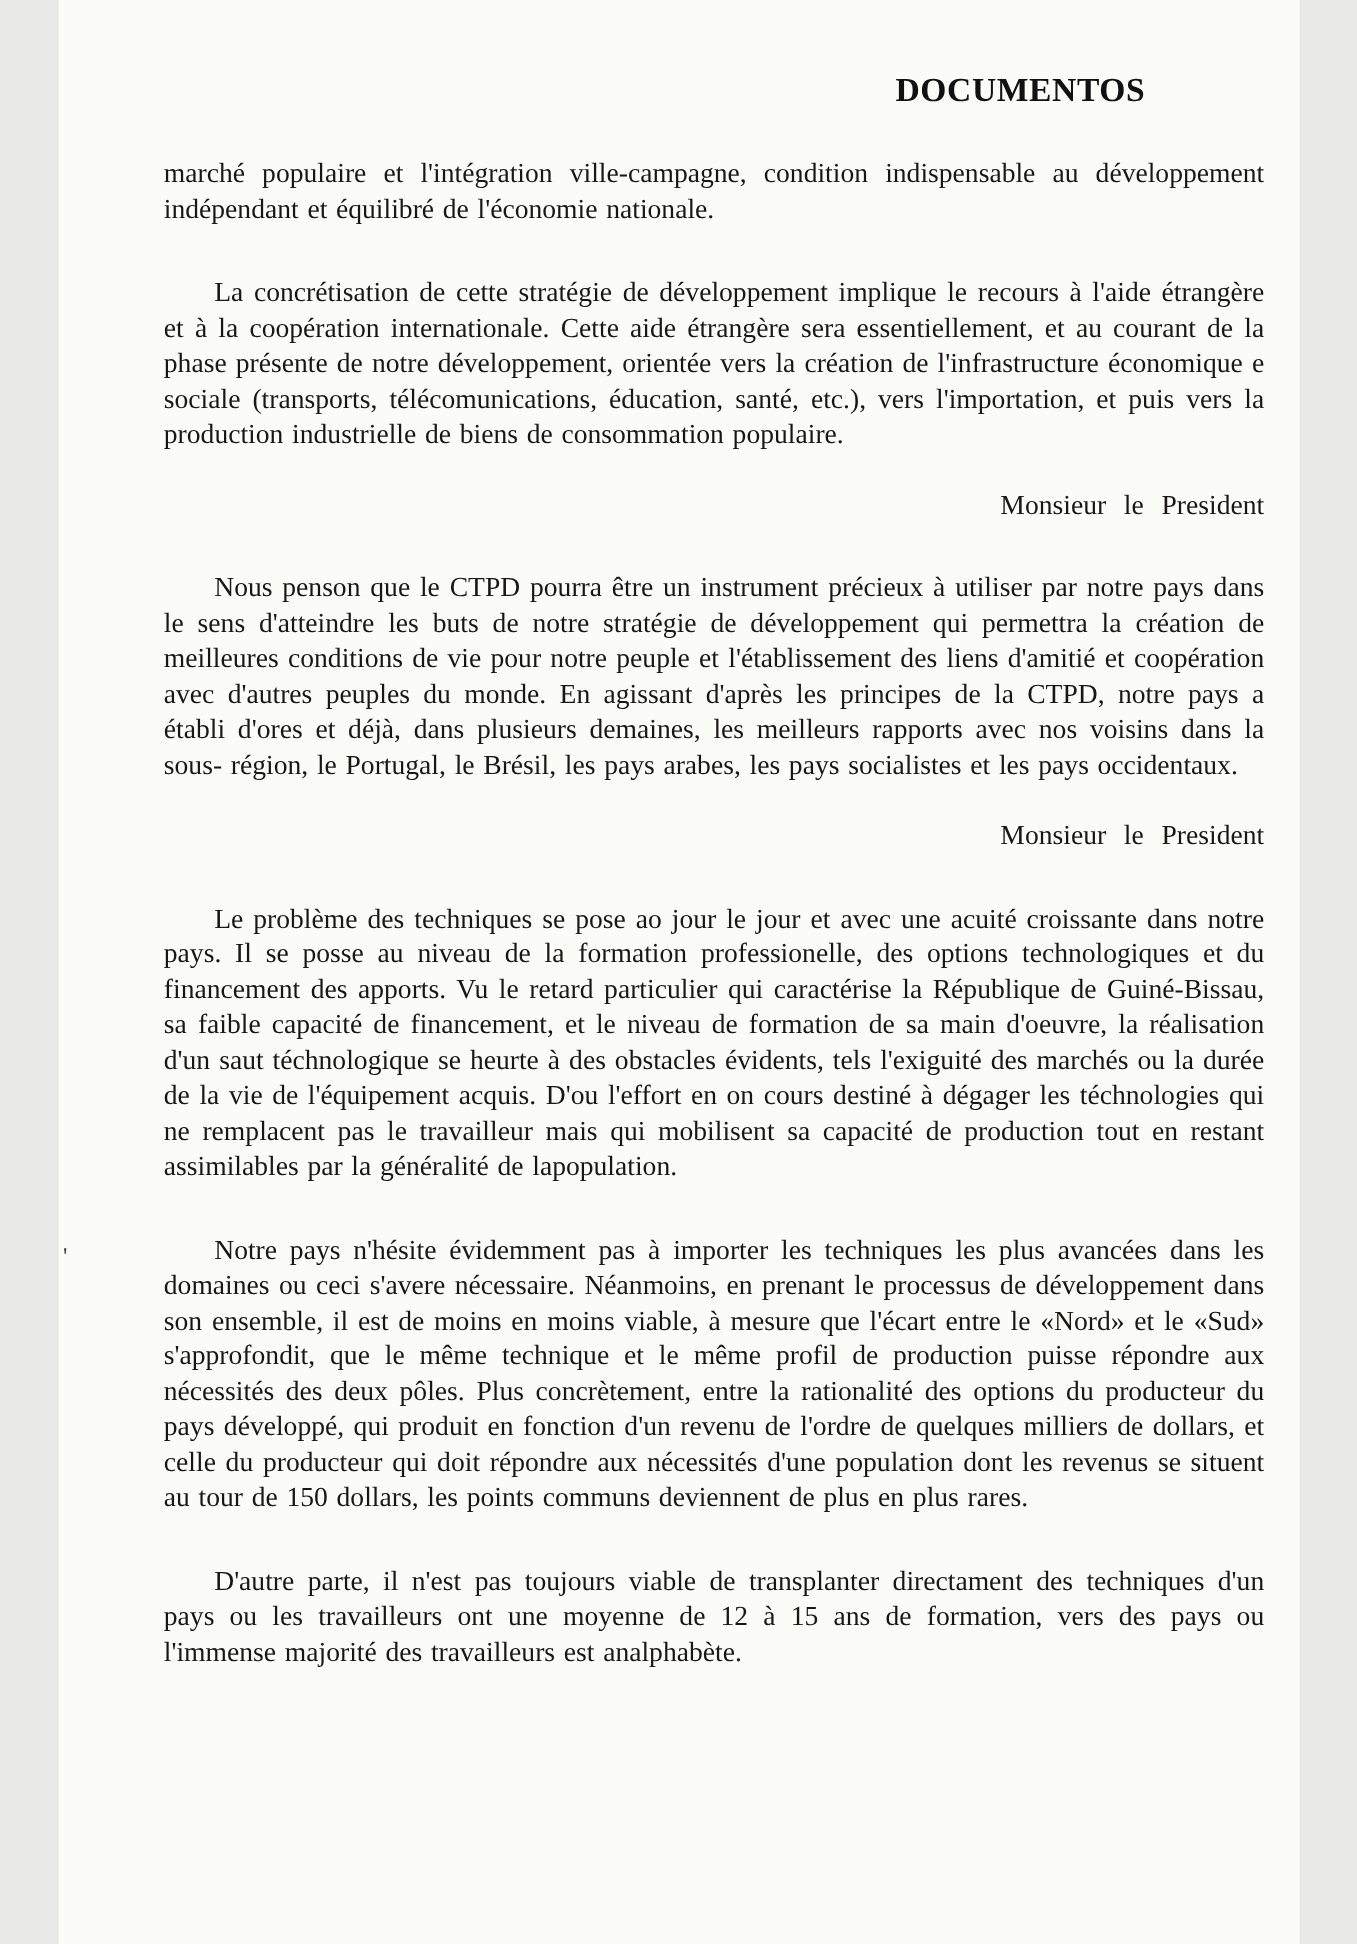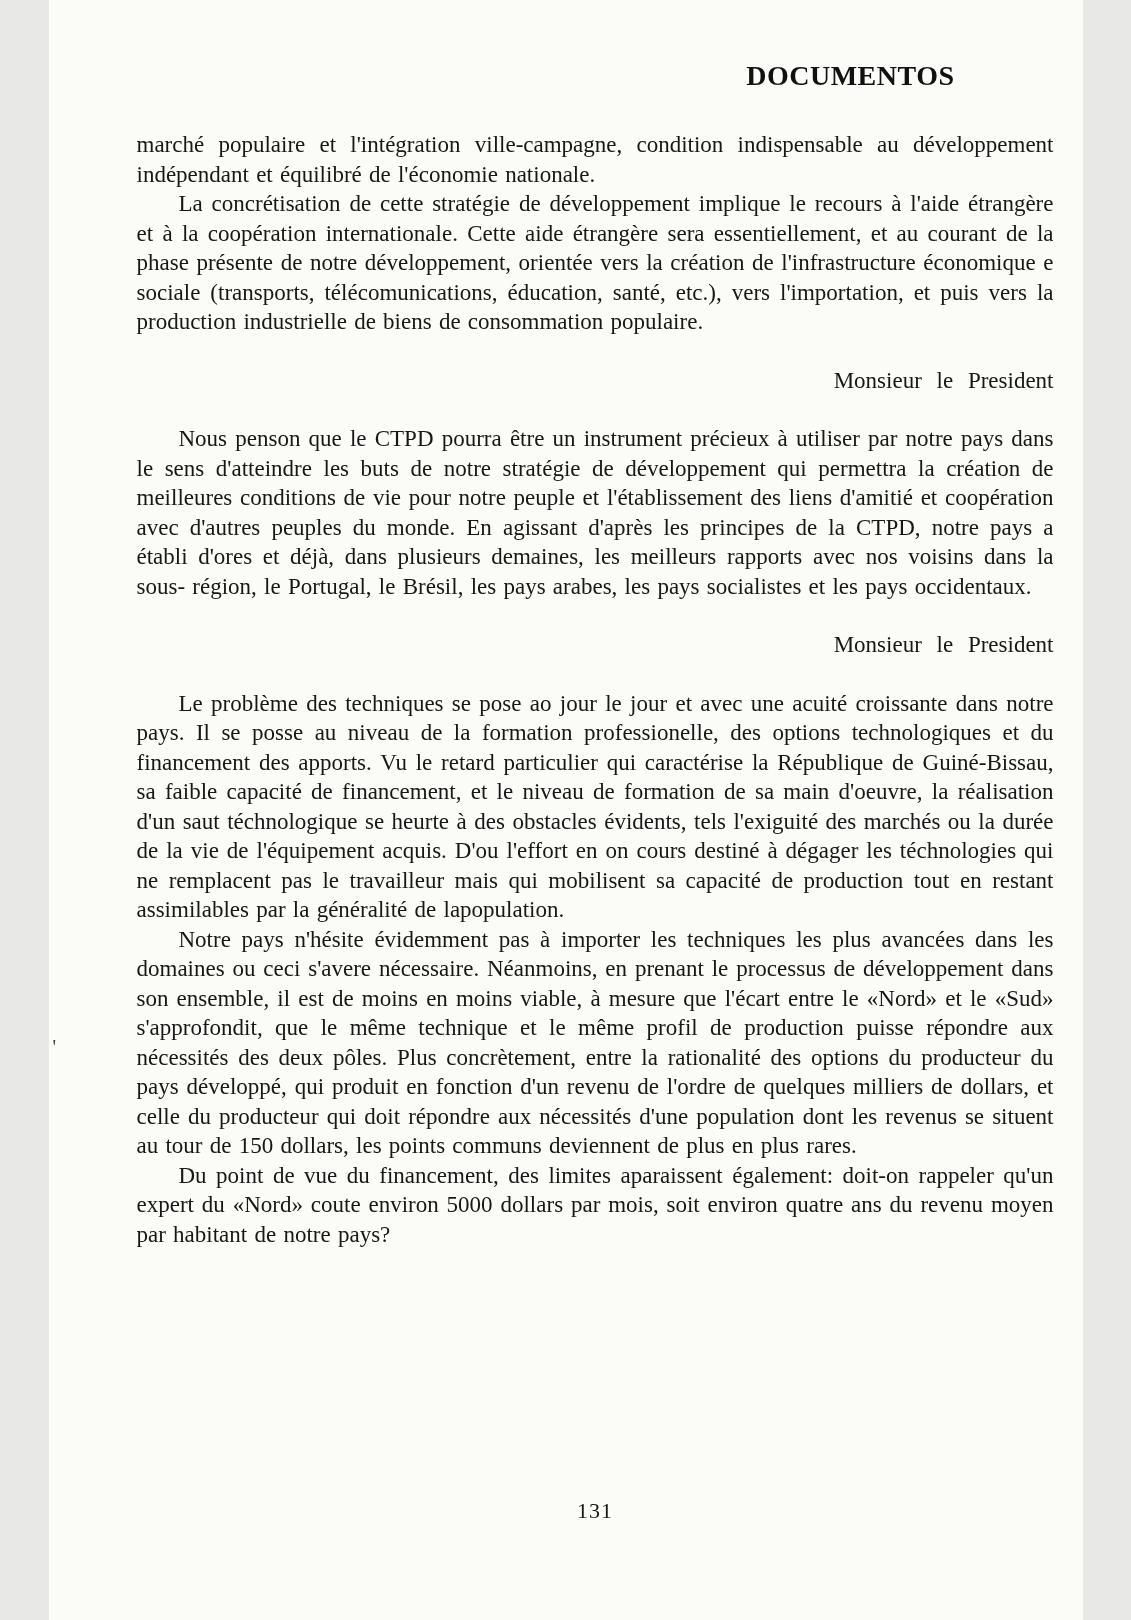--- a/index.html
+++ b/index.html
@@ -37,20 +37,21 @@
     font-size: 23px;
     line-height: 29.5px;
     text-align: justify;
     word-spacing: 1.5px;
   }
   .para {
     margin: 0;
   }
   .para.indent {
     text-indent: 42px;
+    margin-top: 40px;
   }
   .heading {
     margin: 29px 0 29px 0;
     text-indent: 45px;
     word-spacing: 9px;
     text-align: right;
   }
   .page-number {
     position: absolute;
     top: 1498px;
@@ -78,18 +79,17 @@
   <div class="edge-mark">'</div>
 
   <div class="text-block">
       <p class="para">marché populaire et l'intégration ville-campagne, condition indispensable au développement indépendant et équilibré de l'économie nationale.</p>
       <p class="para indent">La concrétisation de cette stratégie de développement implique le recours à l'aide étrangère et à la coopération internationale. Cette aide étrangère sera essentiellement, et au courant de la phase présente de notre développement, orientée vers la création de l'infrastructure économique e sociale (transports, télécomunications, éducation, santé, etc.), vers l'importation, et puis vers la production industrielle de biens de consommation populaire.</p>
       <p class="heading">Monsieur le President</p>
       <p class="para indent">Nous penson que le CTPD pourra être un instrument précieux à utiliser par notre pays dans le sens d'atteindre les buts de notre stratégie de développement qui permettra la création de meilleures conditions de vie pour notre peuple et l'établissement des liens d'amitié et coopération avec d'autres peuples du monde. En agissant d'après les principes de la CTPD, notre pays a établi d'ores et déjà, dans plusieurs demaines, les meilleurs rapports avec nos voisins dans la sous- région, le Portugal, le Brésil, les pays arabes, les pays socialistes et les pays occidentaux.</p>
       <p class="heading">Monsieur le President</p>
       <p class="para indent">Le problème des techniques se pose ao jour le jour et avec une acuité croissante dans notre pays. Il se posse au niveau de la formation professionelle, des options technologiques et du financement des apports. Vu le retard particulier qui caractérise la République de Guiné-Bissau, sa faible capacité de financement, et le niveau de formation de sa main d'oeuvre, la réalisation d'un saut téchnologique se heurte à des obstacles évidents, tels l'exiguité des marchés ou la durée de la vie de l'équipement acquis. D'ou l'effort en on cours destiné à dégager les téchnologies qui ne remplacent pas le travailleur mais qui mobilisent sa capacité de production tout en restant assimilables par la généralité de lapopulation.</p>
       <p class="para indent">Notre pays n'hésite évidemment pas à importer les techniques les plus avancées dans les domaines ou ceci s'avere nécessaire. Néanmoins, en prenant le processus de développement dans son ensemble, il est de moins en moins viable, à mesure que l'écart entre le «Nord» et le «Sud» s'approfondit, que le même technique et le même profil de production puisse répondre aux nécessités des deux pôles. Plus concrètement, entre la rationalité des options du producteur du pays développé, qui produit en fonction d'un revenu de l'ordre de quelques milliers de dollars, et celle du producteur qui doit répondre aux nécessités d'une population dont les revenus se situent au tour de 150 dollars, les points communs deviennent de plus en plus rares.</p>
-      <p class="para indent">Du point de vue du financement, des limites aparaissent également: doit-on rappeler qu'un expert du «Nord» coute environ 5000 dollars par mois, soit environ quatre ans du revenu moyen par habitant de notre pays?</p>
+      <p class="para indent">D'autre parte, il n'est pas toujours viable de transplanter directament des techniques d'un pays ou les travailleurs ont une moyenne de 12 à 15 ans de formation, vers des pays ou l'immense majorité des travailleurs est analphabète.</p>
     </div>
 
-  <div class="page-number">131</div>
 
 </div>
 
 </body></html>

